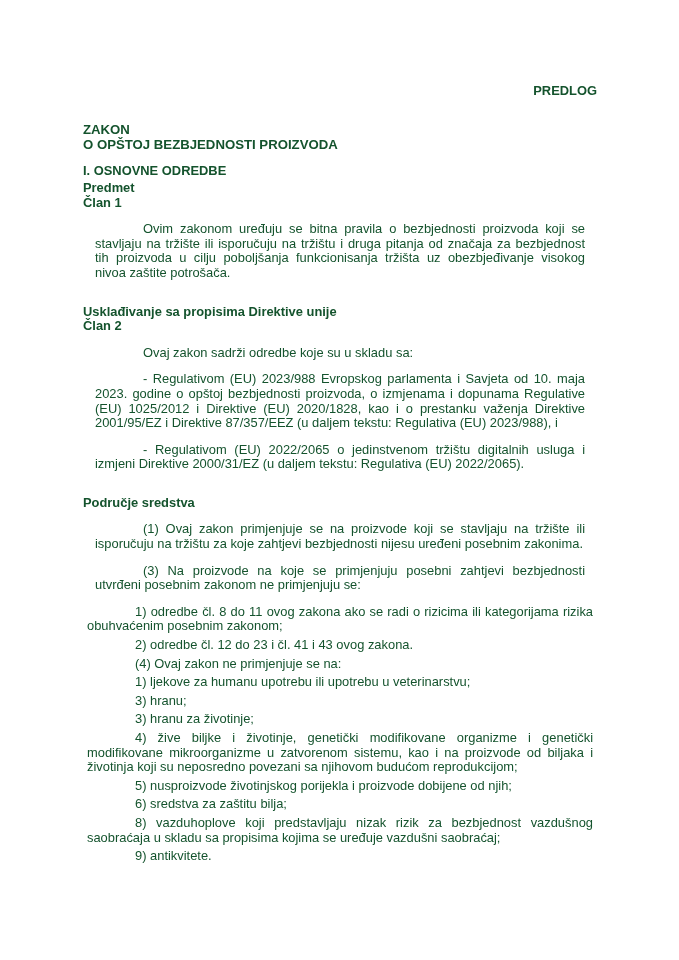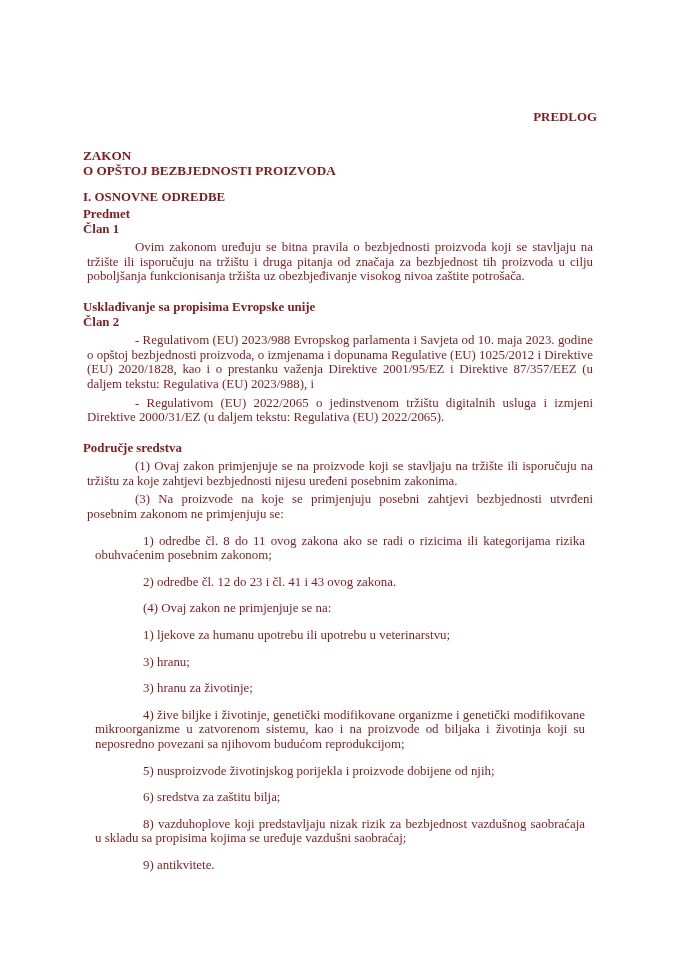--- a/index.html
+++ b/index.html
@@ -1,32 +1,32 @@
 <!DOCTYPE html>
 <html><head>
   <meta charset="utf-8">
   <style>
     html, body { margin: 0; padding: 0; background: #ffffff; }
     body { width: 679px; height: 960px; position: relative; overflow: hidden; }
     .page {
       position: absolute;
       left: 83px;
-      top: 110px;
+      top: 84px;
       width: 514px;
-      font-family: Liberation Serif, serif;
+      font-family: Liberation Sans, sans-serif;
       font-size: 12.9px;
       line-height: 14.6px;
-      color: #7f1d1d;
+      color: #14532d;
     }
     .right { text-align: right; font-weight: bold; }
     .center { text-align: left; font-weight: bold; }
     .bold { font-weight: bold; }
-    .p { text-align: justify; text-align-last: left; margin: 4px; }
+    .p { text-align: justify; text-align-last: left; margin: 12px; }
     .indent { text-indent: 48px; }
-    .item { text-align: justify; text-align-last: left; text-indent: 48px; margin: 12px; }
+    .item { text-align: justify; text-align-last: left; text-indent: 48px; margin: 4px; }
     .gap-s { height: 14.6px; }
     .title { font-size: 13.2px; }
   </style>
 </head>
 <body>
 
 <div class="page">
   <div class="right">PREDLOG</div>
   <div class="gap-s"></div>
   <div class="gap-s" style="height:10px"></div>
@@ -34,22 +34,23 @@
   <div class="center title">O OPŠTOJ BEZBJEDNOSTI PROIZVODA</div>
   <div class="gap-s" style="height:12px"></div>
   <div class="bold">I. OSNOVNE ODREDBE</div>
   <div style="height:2px"></div>
 
   <div class="center">Predmet</div>
   <div class="center">Član 1</div>
   <p class="p indent">Ovim zakonom uređuju se bitna pravila o bezbjednosti proizvoda koji se stavljaju na tržište ili isporučuju na tržištu i druga pitanja od značaja za bezbjednost tih proizvoda u cilju poboljšanja funkcionisanja tržišta uz obezbjeđivanje visokog nivoa zaštite potrošača.</p>
   <div class="gap-s" style="height:12px"></div>
 
-  <div class="center">Usklađivanje sa propisima Evropske unije</div>
+  <div class="center">Usklađivanje sa propisima Direktive unije</div>
   <div class="center">Član 2</div>
+  <p class="p indent">Ovaj zakon sadrži odredbe koje su u skladu sa:</p>
   <p class="p indent">-  Regulativom (EU) 2023/988 Evropskog parlamenta i Savjeta od 10. maja 2023. godine o opštoj bezbjednosti proizvoda, o izmjenama i dopunama Regulative (EU) 1025/2012 i Direktive (EU) 2020/1828, kao i o prestanku važenja Direktive 2001/95/EZ i Direktive 87/357/EEZ (u daljem tekstu: Regulativa (EU) 2023/988), i</p>
   <p class="p indent">-  Regulativom (EU) 2022/2065 o jedinstvenom tržištu digitalnih usluga i izmjeni Direktive 2000/31/EZ (u daljem tekstu: Regulativa (EU) 2022/2065).</p>
   <div class="gap-s" style="height:12px"></div>
 
   <div class="center">Područje sredstva</div>
   <p class="p indent">(1) Ovaj zakon primjenjuje se na proizvode koji se stavljaju na tržište ili isporučuju na tržištu za koje zahtjevi bezbjednosti nijesu uređeni posebnim zakonima.</p>
   <p class="p indent">(3) Na proizvode na koje se primjenjuju posebni zahtjevi bezbjednosti utvrđeni posebnim zakonom ne primjenjuju se:</p>
   <p class="item">1) odredbe čl. 8 do 11 ovog zakona ako se radi o rizicima ili kategorijama rizika obuhvaćenim posebnim zakonom;</p>
   <p class="item">2)  odredbe čl. 12 do 23 i čl. 41 i 43 ovog zakona.</p>
   <p class="item">(4) Ovaj zakon ne primjenjuje se na:</p>

